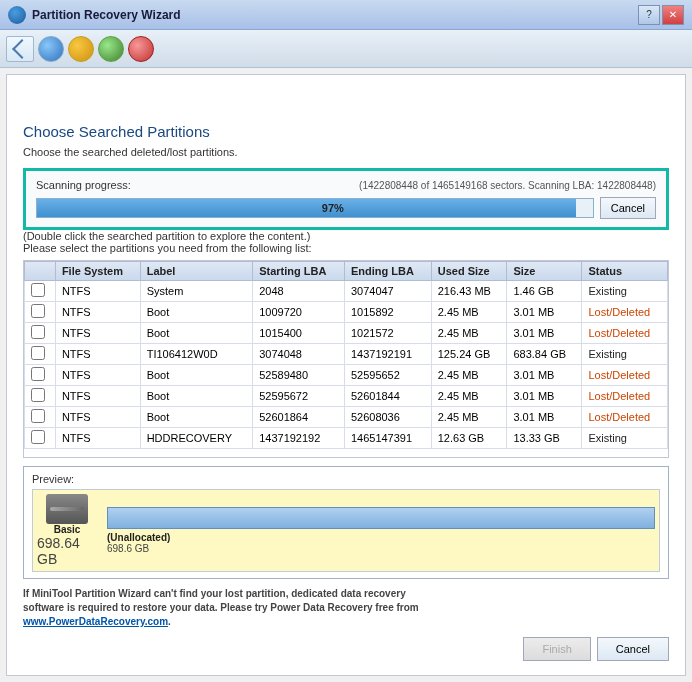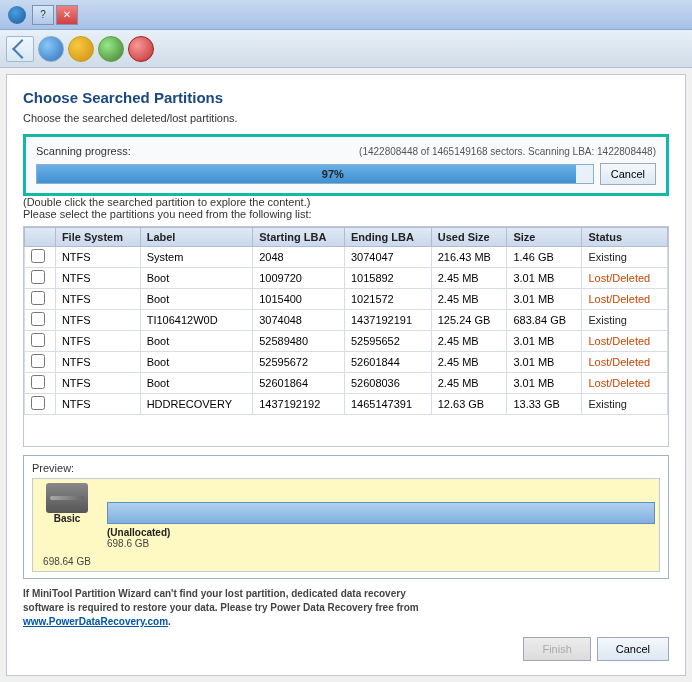--- a/index.html
+++ b/index.html
@@ -73,23 +73,24 @@
       background: white;
       margin: 6px;
       border: 1px solid #c0c8d8;
       padding: 14px 16px;
       height: calc(682px - 30px - 38px - 12px);
       display: flex;
       flex-direction: column;
     }
     .page-title {
       font-size: 15px;
-      font-weight: bold;
+      font-weight: normal;
       color: #1a4880;
       margin-bottom: 6px;
+      margin-top: 34px;
     }
     .page-subtitle {
       font-size: 11px;
       color: #333;
       margin-bottom: 10px;
     }
 
     .scan-box {
       border: 3px solid #14b8a6;
       padding: 8px 10px;
@@ -208,21 +209,21 @@
     .disk-img::after {
       content: '';
       position: absolute;
       left: 4px; right: 4px; top: 50%;
       transform: translateY(-50%);
       height: 4px;
       background: linear-gradient(to right, #aaa, #666);
       border-radius: 2px;
     }
     .disk-basic { font-size: 10px; font-weight: bold; color: #222; }
-    .disk-size { font-size: 10px; color: #444; margin-top: 32px; }
+    .disk-size { font-size: 14px; color: #444; }
     .preview-bar-area { flex: 1; }
     .preview-bar {
       height: 22px;
       background: linear-gradient(to bottom, #b0d0f0, #80b0e0);
       border: 1px solid #6090c0;
       margin-bottom: 3px;
     }
     .preview-unallocated { font-size: 10px; font-weight: bold; color: #222; }
     .preview-size-text { font-size: 10px; color: #444; }
 
@@ -257,20 +258,21 @@
       color: #aaa;
       background: linear-gradient(to bottom, #ececec, #dcdcdc);
       cursor: default;
     }
   </style>
 </head>
 <body>
 
 <div class="title-bar">
   <div class="title-bar-icon"></div>
+  <span class="title-bar-text">Partition Recovery Wizard</span>
   <div class="title-bar-buttons">
     <div class="title-btn">?</div>
     <div class="title-btn close">✕</div>
   </div>
 </div>
 
 <div class="toolbar">
   <div class="toolbar-btn" title="Back">
     <div class="toolbar-icon-back"></div>
   </div>

